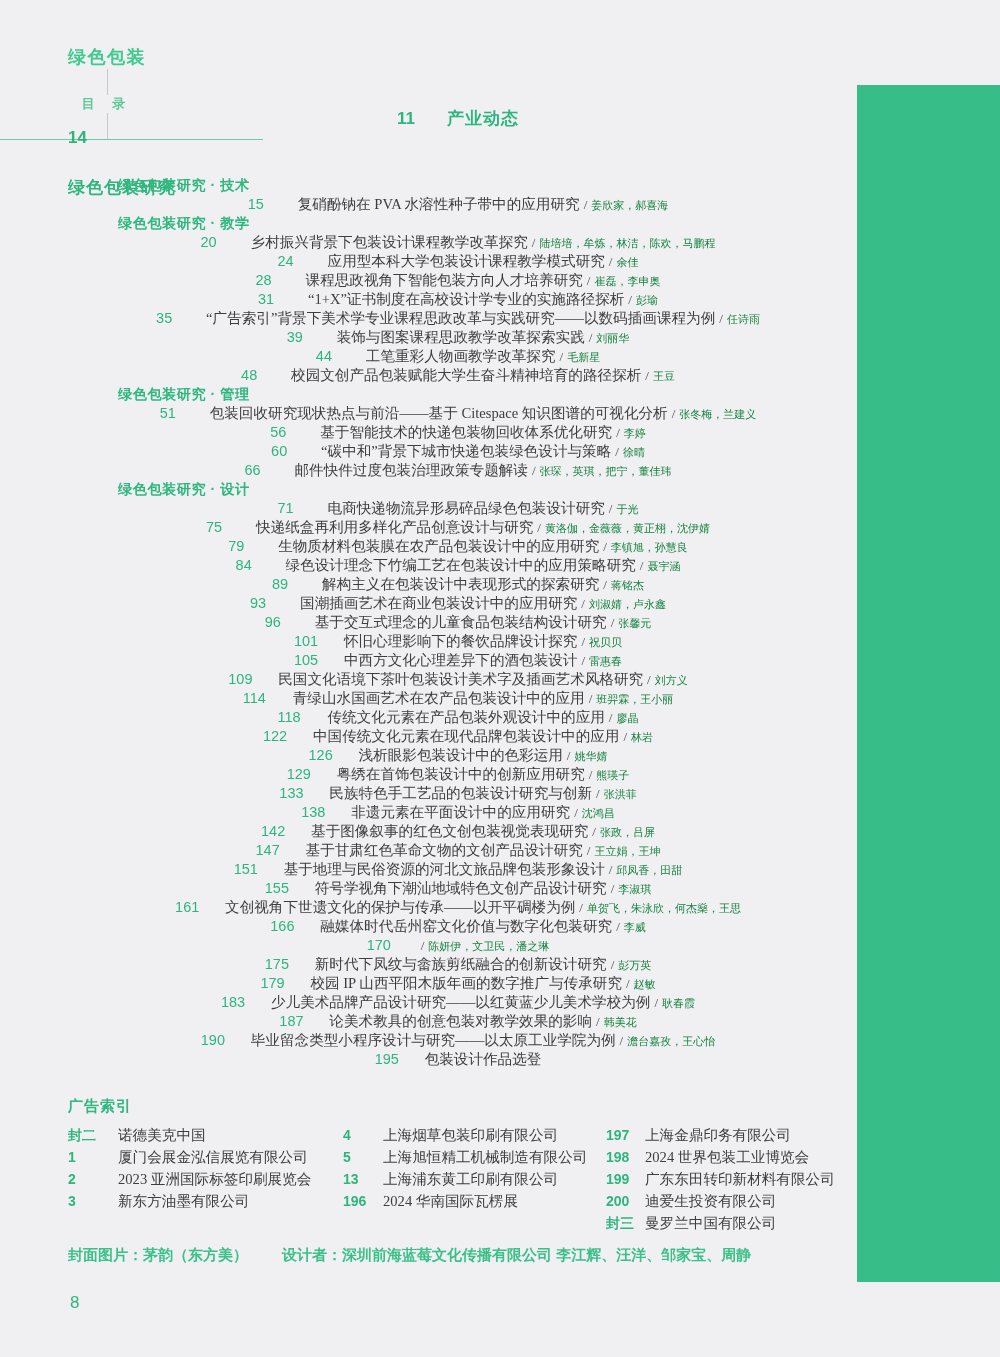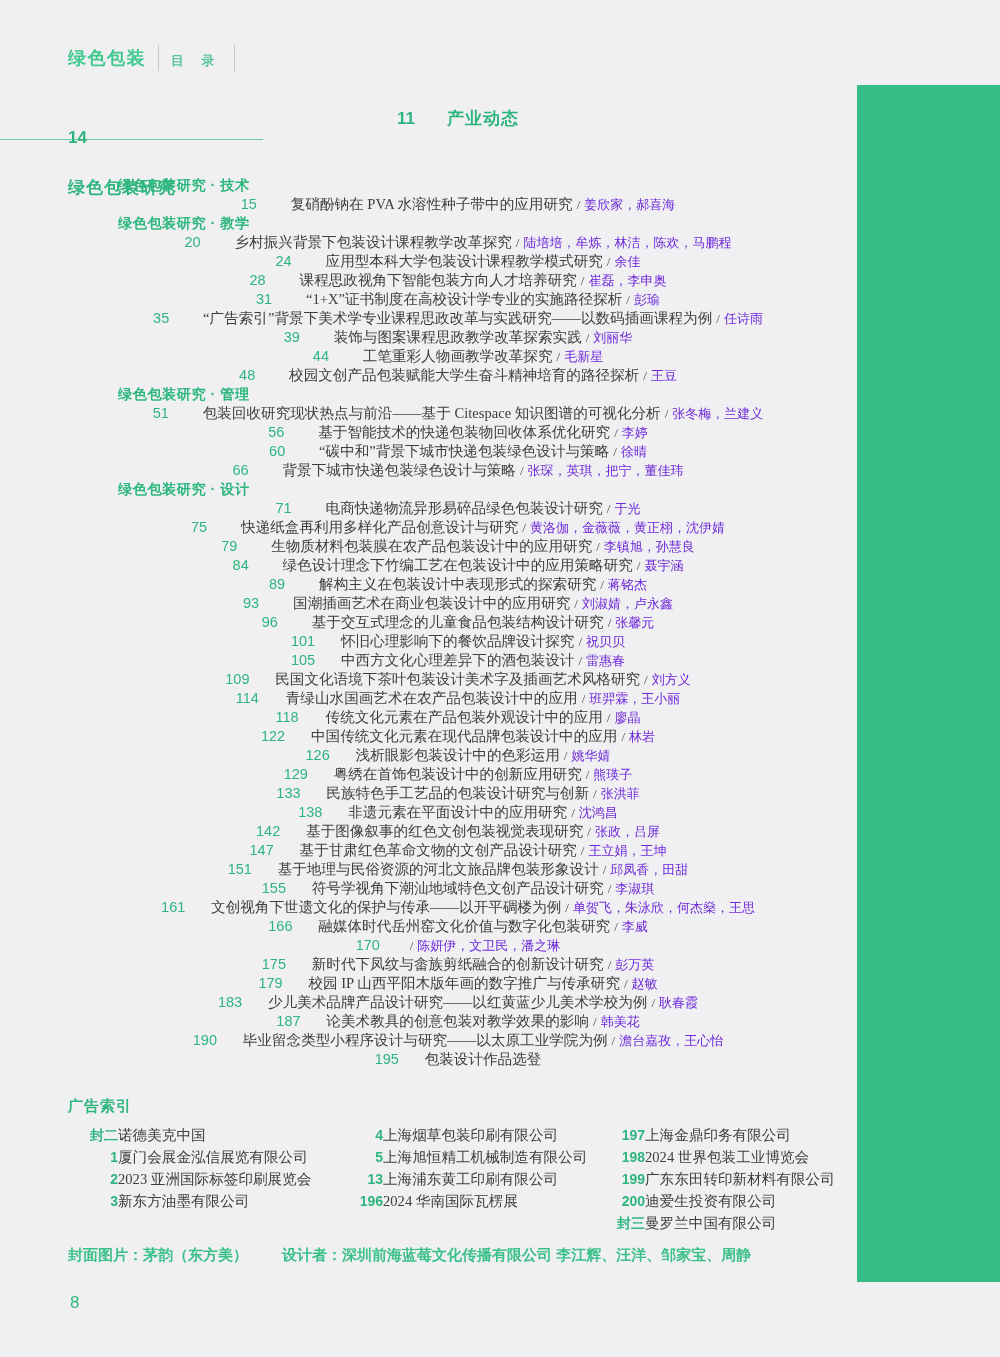--- a/index.html
+++ b/index.html
@@ -6,56 +6,56 @@
   body{
     width:1000px;height:1357px;position:relative;
     background:#f0f0f2;overflow:hidden;
     font-family:"Liberation Sans","DejaVu Sans",sans-serif;
   }
   .green-block{
     position:absolute;left:857px;top:85px;width:143px;height:1197px;
     background:#36bd88;
   }
   
-  .header{position:absolute;left:68px;top:45px;display:flex;align-items:center;}
+  .header{position:absolute;left:68px;top:45px;display:flex;align-items:center;flex-direction:column;}
   .logo{
     font-size:18px;font-weight:bold;color:#41c98f;letter-spacing:1.5px;
     font-family:"Liberation Sans","DejaVu Sans",sans-serif;
   }
   .vdiv{width:1px;height:26px;background:#c6c6cb;margin:0 12px;}
-  .index-label{font-size:13px;color:#5fc79b;letter-spacing:7px;font-weight:bold;margin-top:6px;}
+  .index-label{font-size:13px;color:#5fc79b;letter-spacing:7px;font-weight:bold;}
   
   .top-divider{position:absolute;left:0;top:139px;width:263px;height:1px;background:#6cc9a4;}
   
   .toc{position:absolute;left:68px;top:106px;width:780px;}
   .row{display:flex;align-items:baseline;justify-content:center;}
   .num{flex:0 0 50px;color:#2eb57e;font-size:14.5px;}
   .h-row{height:26px;line-height:26px;}
   .h-row .num{font-size:17px;font-weight:bold;}
   .h-row .h-title{font-size:17px;font-weight:bold;color:#2eb57e;letter-spacing:1px;}
   .h-row + .h-row, .h-row:nth-of-type(2){margin-top:18px;flex-direction:column;}
   .cat-row{height:19px;line-height:19px;padding-left:50px;
     color:#2fb77f;font-size:14.2px;font-weight:bold;letter-spacing:.5px;}
   .e-row{height:19px;line-height:19px;}
   .e-title{
     font-family:"Liberation Serif","DejaVu Serif",serif;
     font-size:14.6px;color:#3d3d3f;white-space:nowrap;
   }
   .slash{color:#4a4a4c;font-size:13px;font-family:"Liberation Serif","DejaVu Serif",serif;padding:0 4px;}
   .authors{
     font-family:Liberation Mono, monospace;
-    font-size:13px;color:#6d28d9;white-space:nowrap;
+    font-size:11px;color:#15803d;white-space:nowrap;
   }
   
   .ad-title{position:absolute;left:68px;top:1097px;font-size:15px;font-weight:bold;color:#2fb77f;letter-spacing:1px;}
   .ad-col{position:absolute;top:1124px;}
   .ad-col-1{left:68px;}
   .ad-col-2{left:343px;}
   .ad-col-3{left:606px;}
-  .ad-row{display:flex;align-items:baseline;height:22px;line-height:22px;text-align:right;}
+  .ad-row{display:flex;align-items:baseline;height:22px;line-height:22px;}
   .ad-num{color:#2eb57e;font-size:14px;font-weight:bold;}
   .ad-col-1 .ad-num{flex:0 0 50px;}
   .ad-col-2 .ad-num{flex:0 0 40px;}
   .ad-col-3 .ad-num{flex:0 0 39px;}
   .ad-name{
     font-family:"Liberation Serif","DejaVu Serif",serif;
     font-size:14.6px;color:#3d3d3f;white-space:nowrap;
   }
   
   .footer{position:absolute;left:68px;top:1246px;font-size:15px;color:#3cc08a;font-weight:bold;white-space:nowrap;}
@@ -155,21 +155,21 @@
       <span class="authors">李婷</span>
     </div>
     <div class="row e-row">
       <span class="num">60</span>
       <span class="e-title">“碳中和”背景下城市快递包装绿色设计与策略</span>
       <span class="slash">/</span>
       <span class="authors">徐晴</span>
     </div>
     <div class="row e-row">
       <span class="num">66</span>
-      <span class="e-title">背景下城市快递包装绿色设计与策略</span>
+      <span class="e-title">邮件快件过度包装治理政策专题解读</span>
       <span class="slash">/</span>
       <span class="authors">张琛，英琪，把宁，董佳玮</span>
     </div>
     <div class="cat-row">绿色包装研究 · 设计</div>
     <div class="row e-row">
       <span class="num">71</span>
       <span class="e-title">电商快递物流异形易碎品绿色包装设计研究</span>
       <span class="slash">/</span>
       <span class="authors">于光</span>
     </div>

